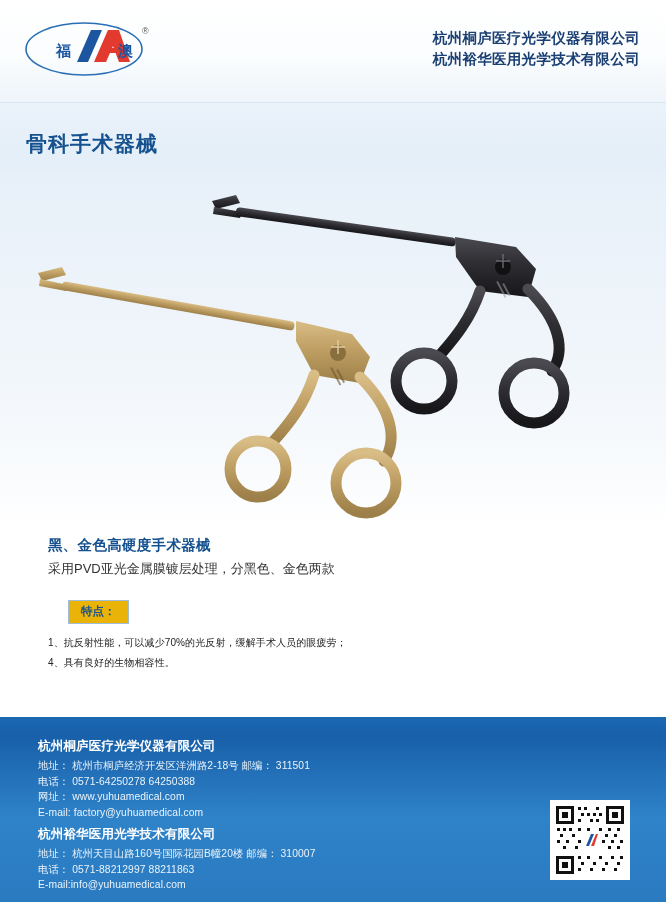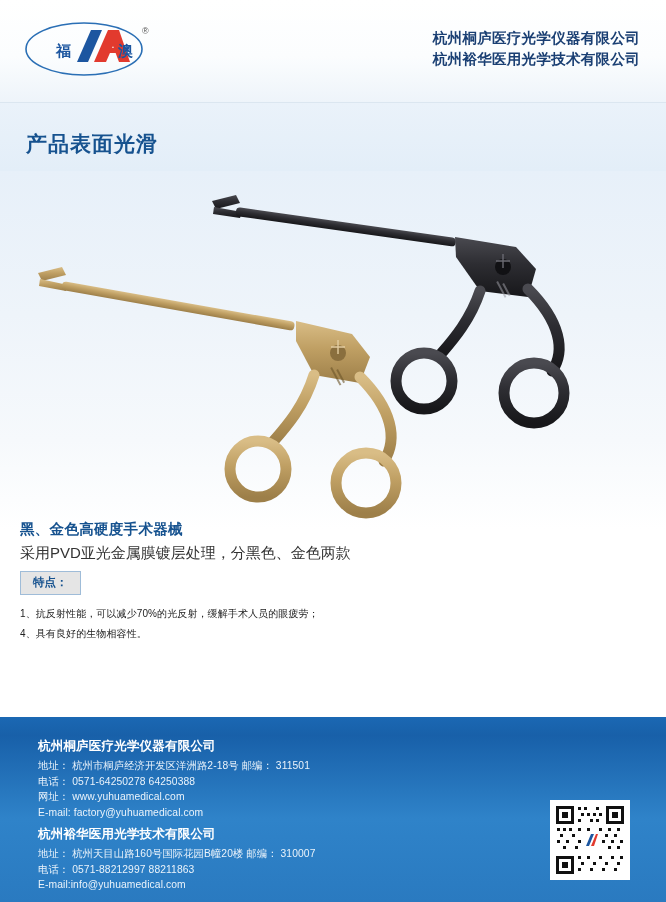--- a/index.html
+++ b/index.html
@@ -66,46 +66,47 @@
     top: 171px; left: 0;
     width: 666px; height: 358px;
     background: linear-gradient(180deg,#e7f0f9 0%, #eef4fa 40%, #f6f9fc 75%, #ffffff 100%);
     overflow: hidden;
   }
   .hero svg { display: block; }
 
   
   .content {
     position: absolute;
-    top: 520px; left: 0;
+    top: 536px; left: 0;
     width: 666px;
-    padding: 0 20px;
+    padding: 0 48px;
   }
   .sec-title {
     color: #16528f;
     font-size: 14.5px;
     font-weight: bold;
     margin-bottom: 5px;
     letter-spacing: .3px;
   }
   .sec-sub {
     color: #333333;
-    font-size: 15px;
+    font-size: 13px;
     line-height: 17px;
-    margin-bottom: 10px;
+    margin-bottom: 23px;
   }
   .feature-tag {
     display: inline-block;
     border: 1px solid #9fbcd8;
-    background: #e5e5e5;
+    background: #eab308;
     color: #16528f;
     font-size: 11.5px;
     font-weight: bold;
     padding: 3px 12px 4px 12px;
     margin-bottom: 9px;
+    margin-left: 20px;
   }
   .feat-list { list-style: none; }
   .feat-list li {
     color: #222222;
     font-size: 10px;
     line-height: 20px;
     letter-spacing: .1px;
   }
 
   
@@ -161,21 +162,21 @@
         <text x="120" y="16" font-family="Liberation Sans, sans-serif" font-size="9" fill="#555">®</text>
       </svg>
     </div>
     <div class="company-lines">
       <div>杭州桐庐医疗光学仪器有限公司</div>
       <div>杭州裕华医用光学技术有限公司</div>
     </div>
   </div>
 
   <div class="title-band"></div>
-  <div class="page-title">产品表面光滑</div>
+  <div class="page-title">骨科手术器械</div>
 
   <div class="hero">
     <svg width="666" height="358" viewBox="0 0 666 358">
       <defs>
         <linearGradient id="goldG" x1="0" y1="0" x2="0" y2="1">
           <stop offset="0%" stop-color="#d9bd86"></stop>
           <stop offset="45%" stop-color="#bf9f63"></stop>
           <stop offset="100%" stop-color="#9d7f49"></stop>
         </linearGradient>
         <linearGradient id="blackG" x1="0" y1="0" x2="0" y2="1">

